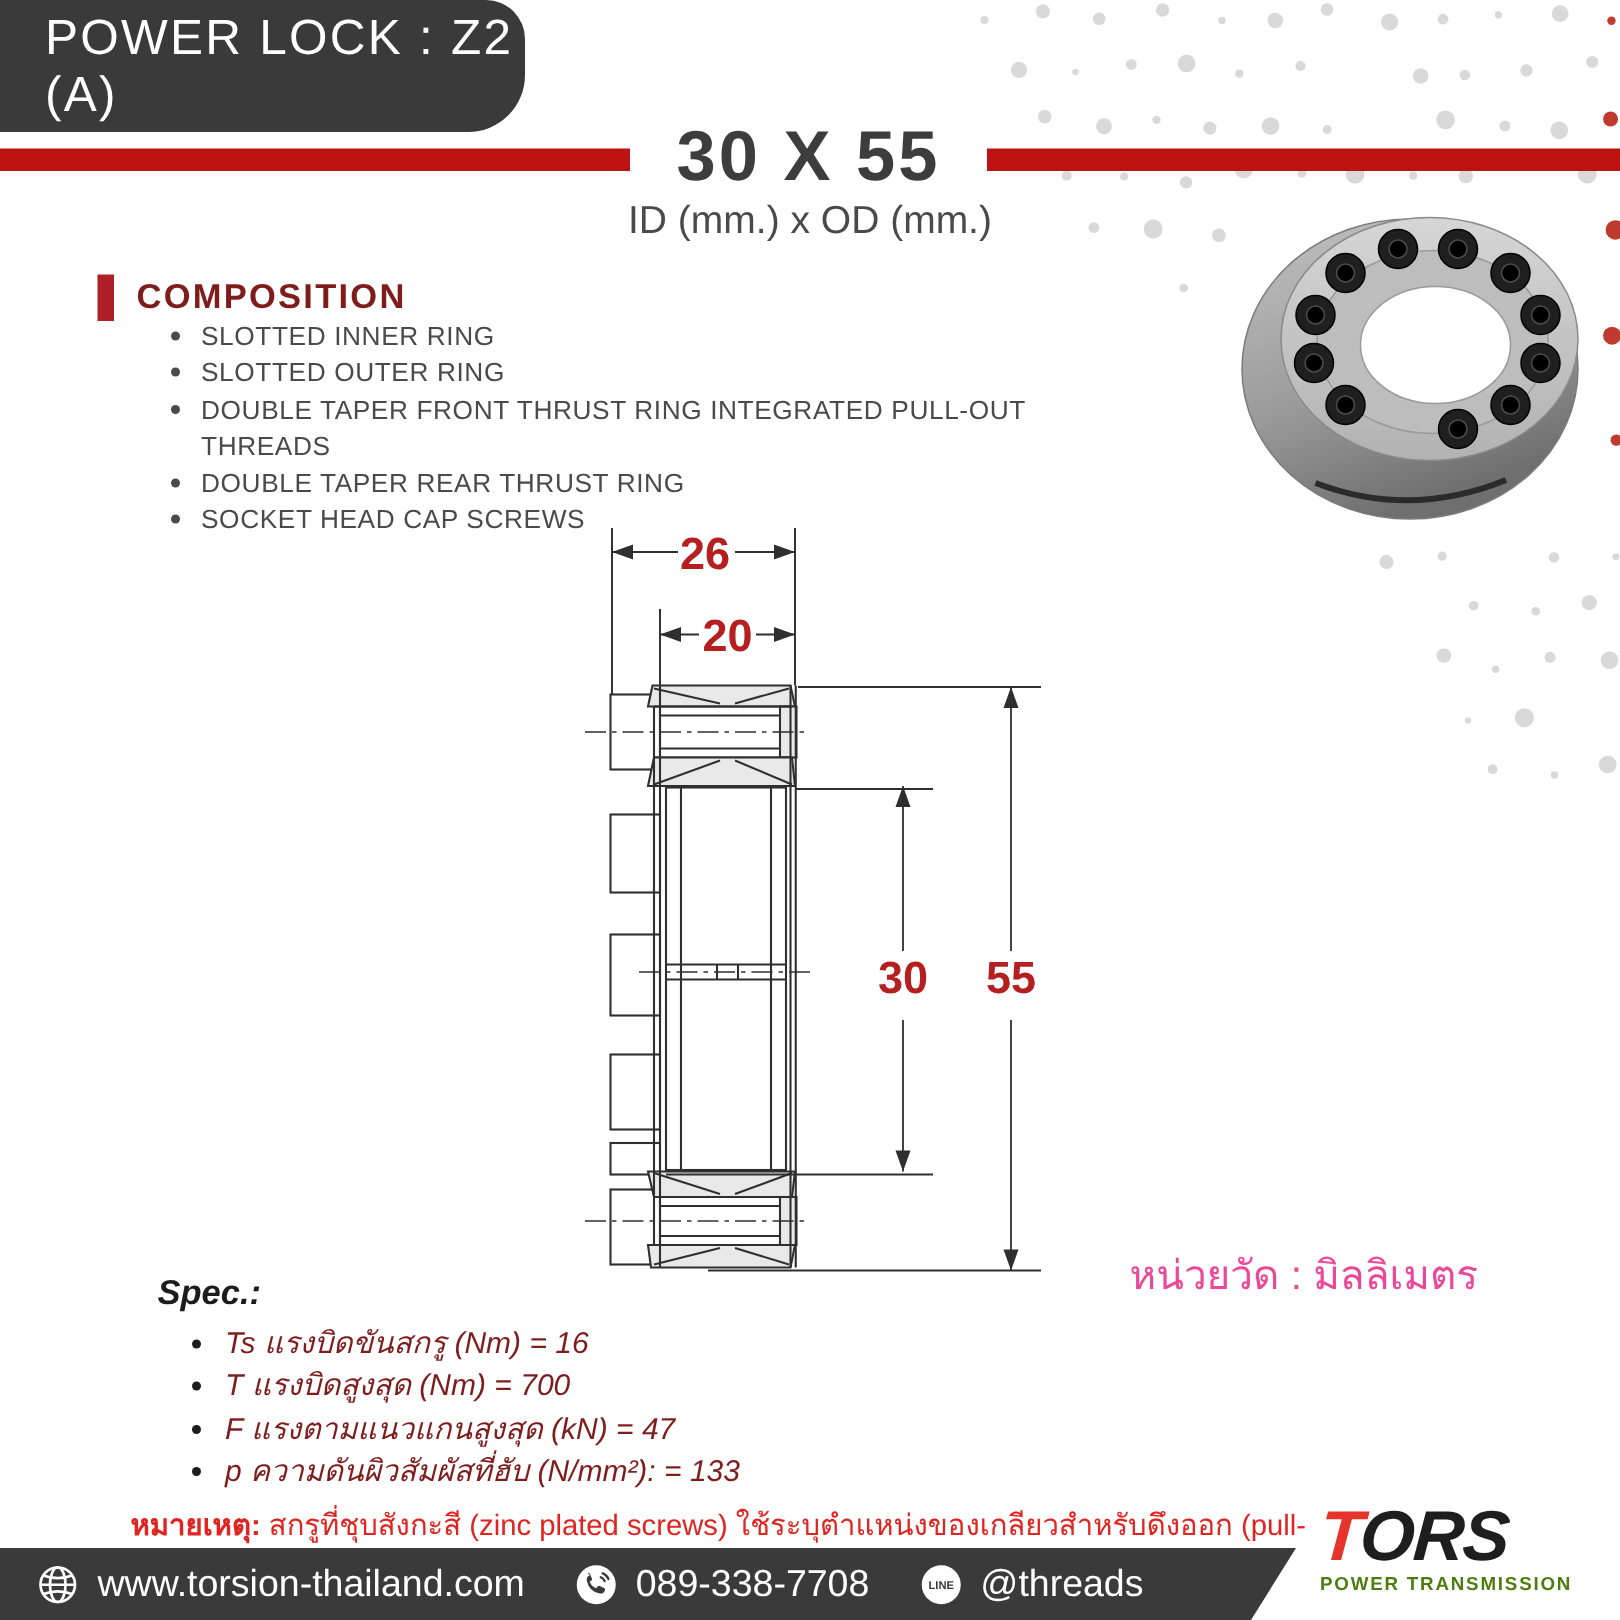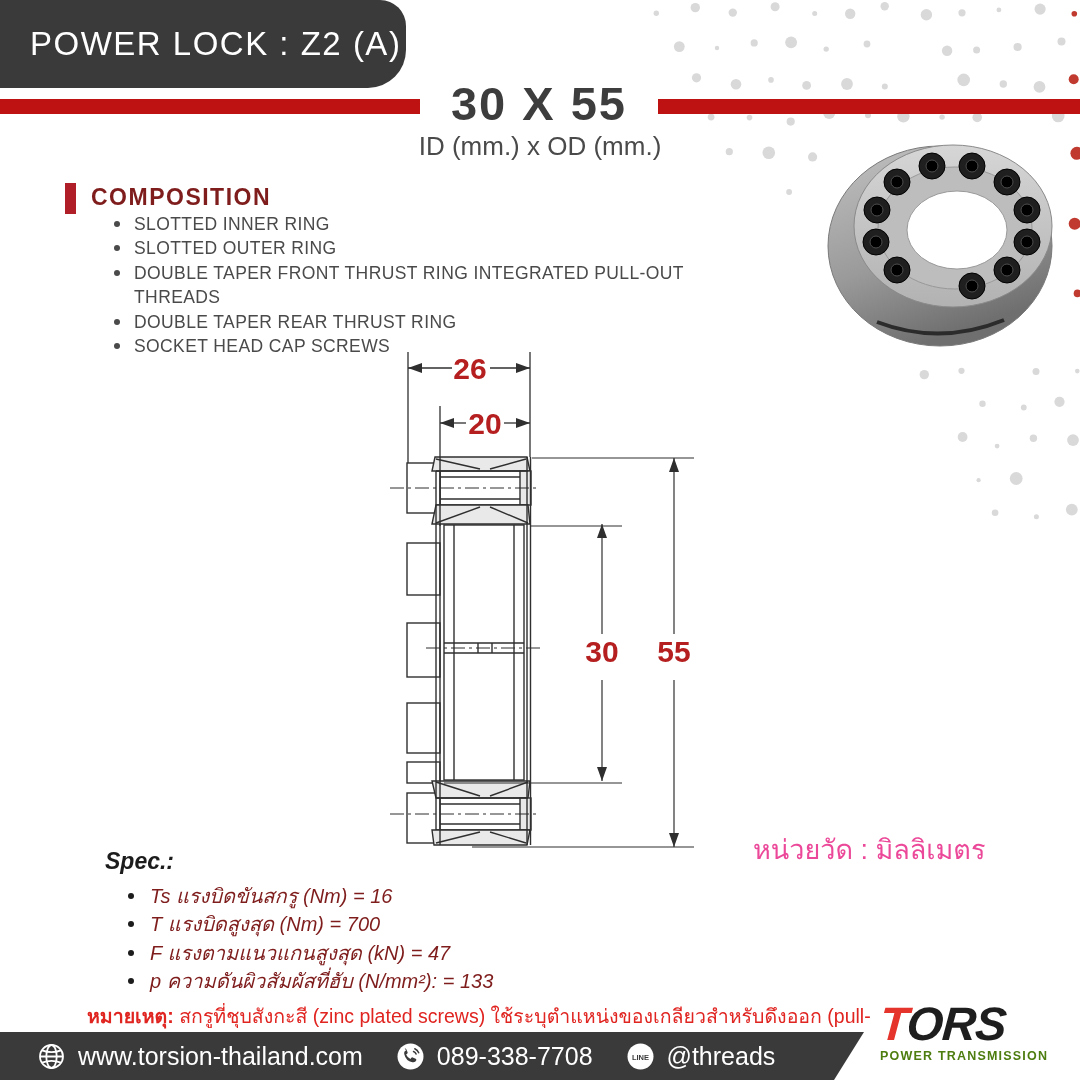--- a/index.html
+++ b/index.html
@@ -1,21 +1,21 @@
 <!DOCTYPE html>
 <html><head>
 <meta charset="utf-8">
 <style>
   * { margin:0; padding:0; box-sizing:border-box; }
   html,body { background:#fff; }
   body { font-family:"Liberation Sans","DejaVu Sans",sans-serif; }
   .page { position:relative; width:1080px; height:1080px; background:#ffffff; overflow:hidden; }
 
   
-  .banner { position:absolute; left:0; top:0; width:406px; height:88px; background:#3a3a3a;
+  .banner { position:absolute; left:0; top:0; width:350px; height:88px; background:#3a3a3a;
             border-radius:0 26px 38px 0; display:flex; align-items:center; padding-left:30px; }
   .banner-title { color:#fff; font-size:33px; font-weight:500; letter-spacing:1.5px; }
 
   
   .rule { position:absolute; top:99px; height:15px; background:#bd1211; }
   .rule-left { left:0; width:420px; }
   .rule-right { left:658px; width:422px; }
 
   
   .size-title { position:absolute; left:420px; top:76px; width:238px; text-align:center;
@@ -53,21 +53,21 @@
   .spec-list li::before { content:""; position:absolute; left:6px; top:11px; width:6px; height:6px;
                           border-radius:50%; background:#1c1c1c; }
 
   
   .note { position:absolute; left:65px; top:1001px; width:820px; font-size:19.5px; color:#e02420; }
   .note .note-label { font-weight:700;margin-left:22px; }
 
   
   .footer-bar { position:absolute; left:0; top:1032px; width:1080px; height:48px; background:#3a3a3a;
                 clip-path:polygon(0 0, 864px 0, 834px 48px, 0 48px);
-                display:flex; align-items:center; padding-left:38px; gap:34px; }
+                display:flex; align-items:center; padding-left:25px; gap:34px; }
   .footer-item { display:flex; align-items:center; gap:13px; color:#fff; font-size:25px; }
   .footer-item svg { display:block; }
 
   
   .tors { position:absolute; left:880px; top:999px; width:190px; }
   .tors-word { font-size:47px; font-weight:900; font-style:italic; letter-spacing:-1px;
                color:#1e1e1e; transform:skewX(-4deg); line-height:1.05; }
   .tors-word .tors-t { color:#e4342c; }
   .tors-tag { font-size:12.5px; font-weight:700; letter-spacing:1.2px; color:#4d7c0f; margin-top:1px; }
 </style>

